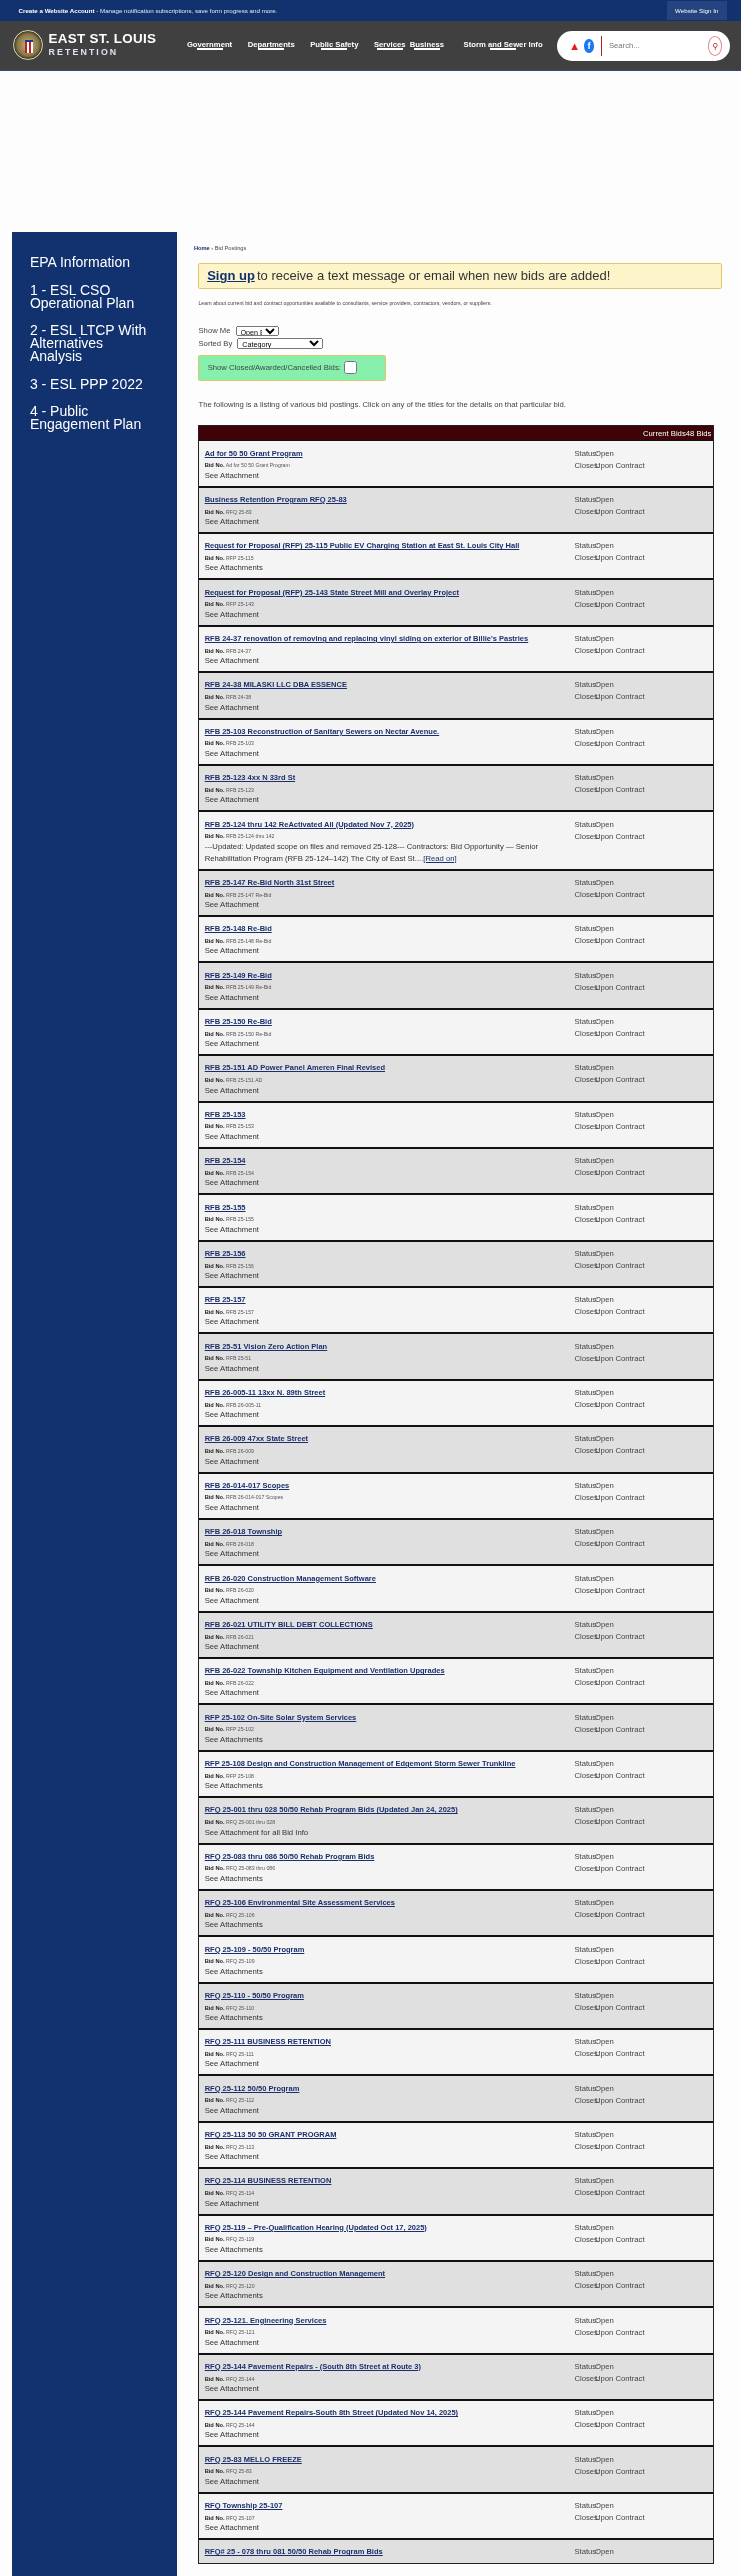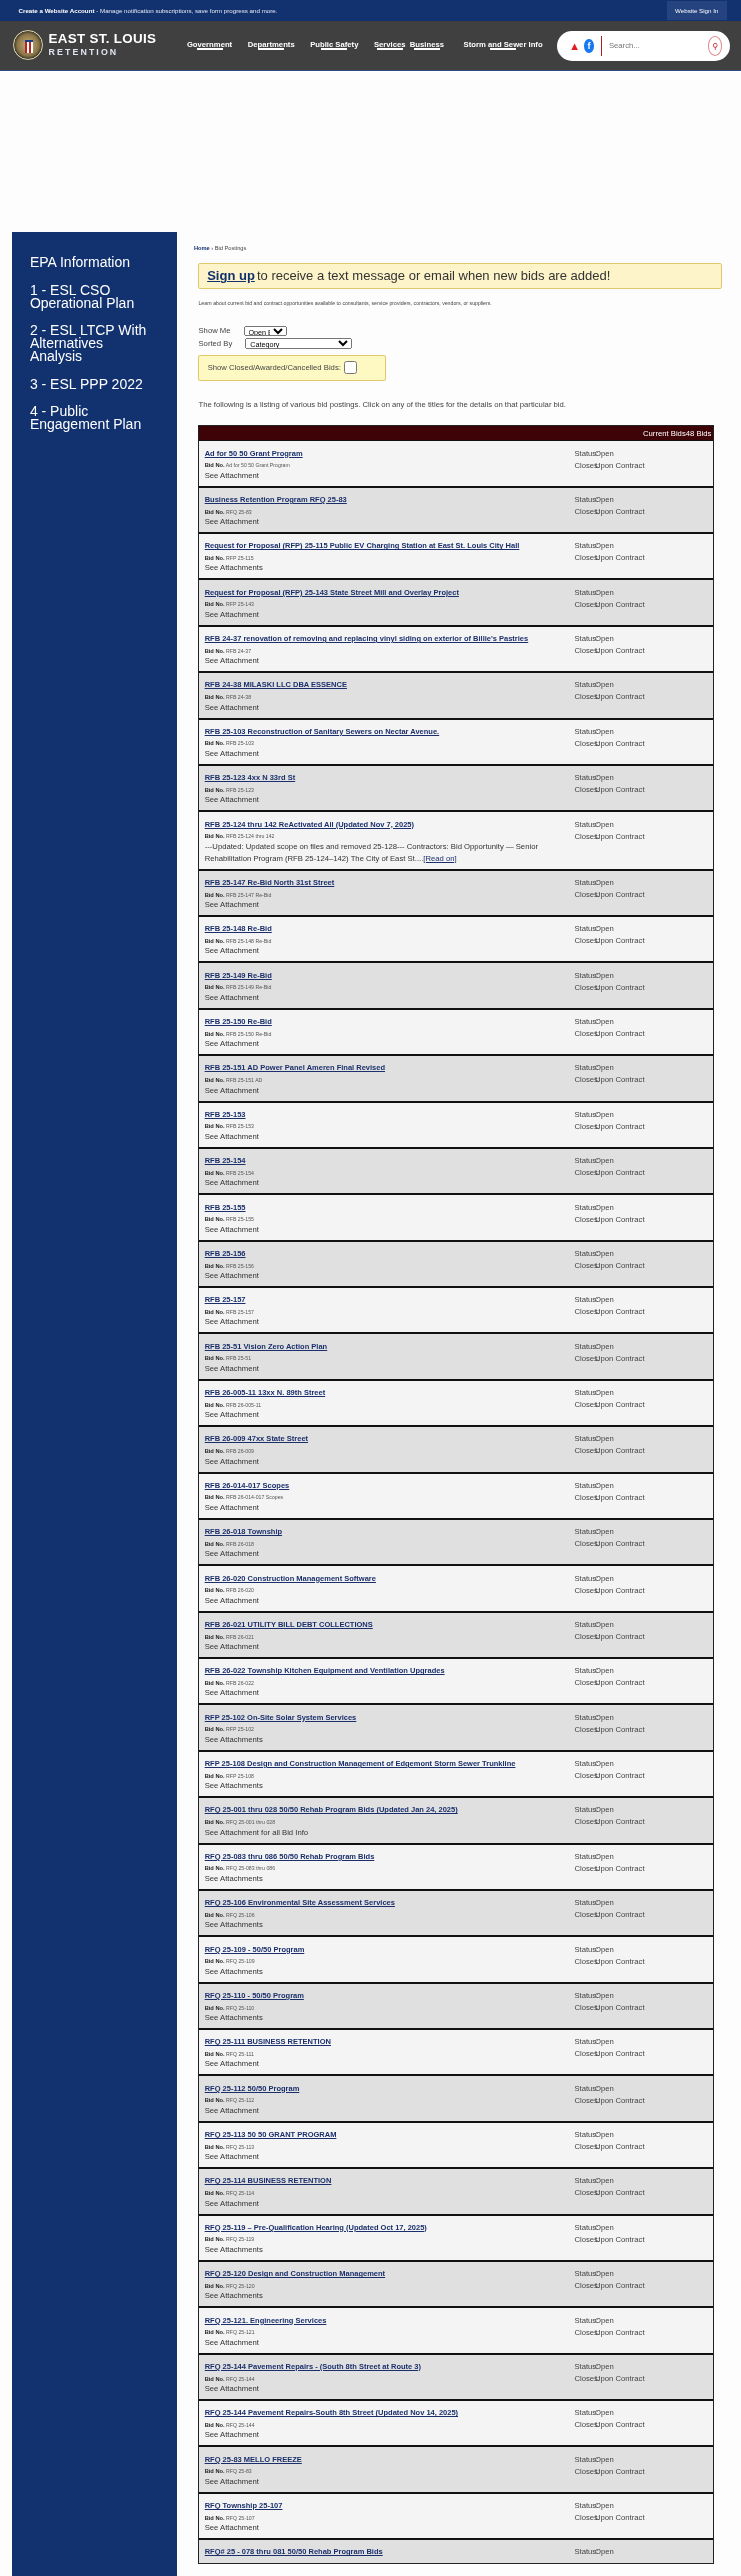--- a/index.html
+++ b/index.html
@@ -35,23 +35,23 @@
   .sidebar { width: 165px; margin-left: 12.4px; background: #12316f; padding: 15.5px 0 15.5px 17.5px; height: 2363px; }
   .sidebar .navitem { color: #fff; font-size: 14px; line-height: 13px; margin: 9.3px 0 14.4px; width: 124px; cursor: pointer; }
   .main { margin-left: 16.5px; width: 528px; }
 
   .breadcrumb { font-size: 5.7px; color: #444; margin: 13.4px 0 0 0; }
   .breadcrumb a { color: #12316f; font-weight: bold; text-decoration: none; }
   .signup { margin-top: 12px; margin-left: 4.1px; background: #fdf5c9; border: 0.5px solid #e0c76a; border-radius: 2.1px; height: 26px; padding: 0 8.2px; display: flex; align-items: center; font-size: 13px; color: #333; }
   .signup a { color: #12316f; font-weight: bold; text-decoration: underline; margin-right: 2.1px; }
   .learn { font-size: 5.2px; color: #444; margin: 11.3px 0 0 4.6px; }
   .filters { margin: 18.5px 0 0 4.6px; font-size: 7.7px; color: #444; }
-  .filters .row { display: flex; align-items: center; gap: 13px; height: 12.4px; }
+  .filters .row { display: flex; align-items: center; gap: 5px; height: 12.4px; }
   .filters select { font-size: 7.2px; height: 10.8px; font-family: "Liberation Sans", sans-serif; }
-  .showclosed { margin: 5.2px 0 0 4.6px; width: 188px; height: 26px; background: #fef9c3; border: 0.5px solid #e0c76a; border-radius: 2.1px; display: flex; align-items: center; padding-left: 8.2px; font-size: 7.7px; color: #444; gap: 3.1px; }
+  .showclosed { margin: 5.2px 0 0 4.6px; width: 188px; height: 26px; background: #86efac; border: 0.5px solid #e0c76a; border-radius: 2.1px; display: flex; align-items: center; padding-left: 8.2px; font-size: 7.7px; color: #444; gap: 3.1px; }
   .intro { margin: 19.6px 0 0 4.6px; font-size: 7.7px; color: #444; }
 
   .bidtable { margin: 15.5px 0 0 4.6px; width: 516px; border: 0.5px solid #222; }
   .bidhead { background: #3e0307; color: #fff; display: flex; justify-content: flex-end; align-items: center; height: 15.5px; padding: 0 2.1px 0 2.1px; font-size: 7.7px; border-bottom: 1px solid #111; }
   .bidrow { display: flex; padding: 6.2px 5.2px 4.1px 5.2px; border-bottom: 2.6px solid #111; position: relative; }
   .bidrow:nth-child(odd) { background: #f4f4f4; }
   .bidrow:nth-child(even) { background: #e0e0e0; }
   .bidrow:last-child { border-bottom: none; }
   .bidrow .left { width: 370px; }
   .bidrow .title { color: #1a2f6b; font-weight: bold; font-size: 7.5px; text-decoration: underline; line-height: 12px; display: inline; cursor: pointer; }
@@ -119,21 +119,21 @@
 
     <div class="learn">Learn about current bid and contract opportunities available to consultants, service providers, contractors, vendors, or suppliers.</div>
 
     <div class="filters">
       <div class="row">
         <span>Show Me</span>
         <select style="width:43px"><option>Open Bids</option></select>
       </div>
       <div class="row">
         <span>Sorted By</span>
-        <select style="width:107px"><option>Category</option></select>
+        <select style="width:86px"><option>Category</option></select>
       </div>
     </div>
 
     <div class="showclosed">
       <span>Show Closed/Awarded/Cancelled Bids:</span>
       <input type="checkbox" style="">
     </div>
 
     <div class="intro">The following is a listing of various bid postings. Click on any of the titles for the details on that particular bid.</div>
 

